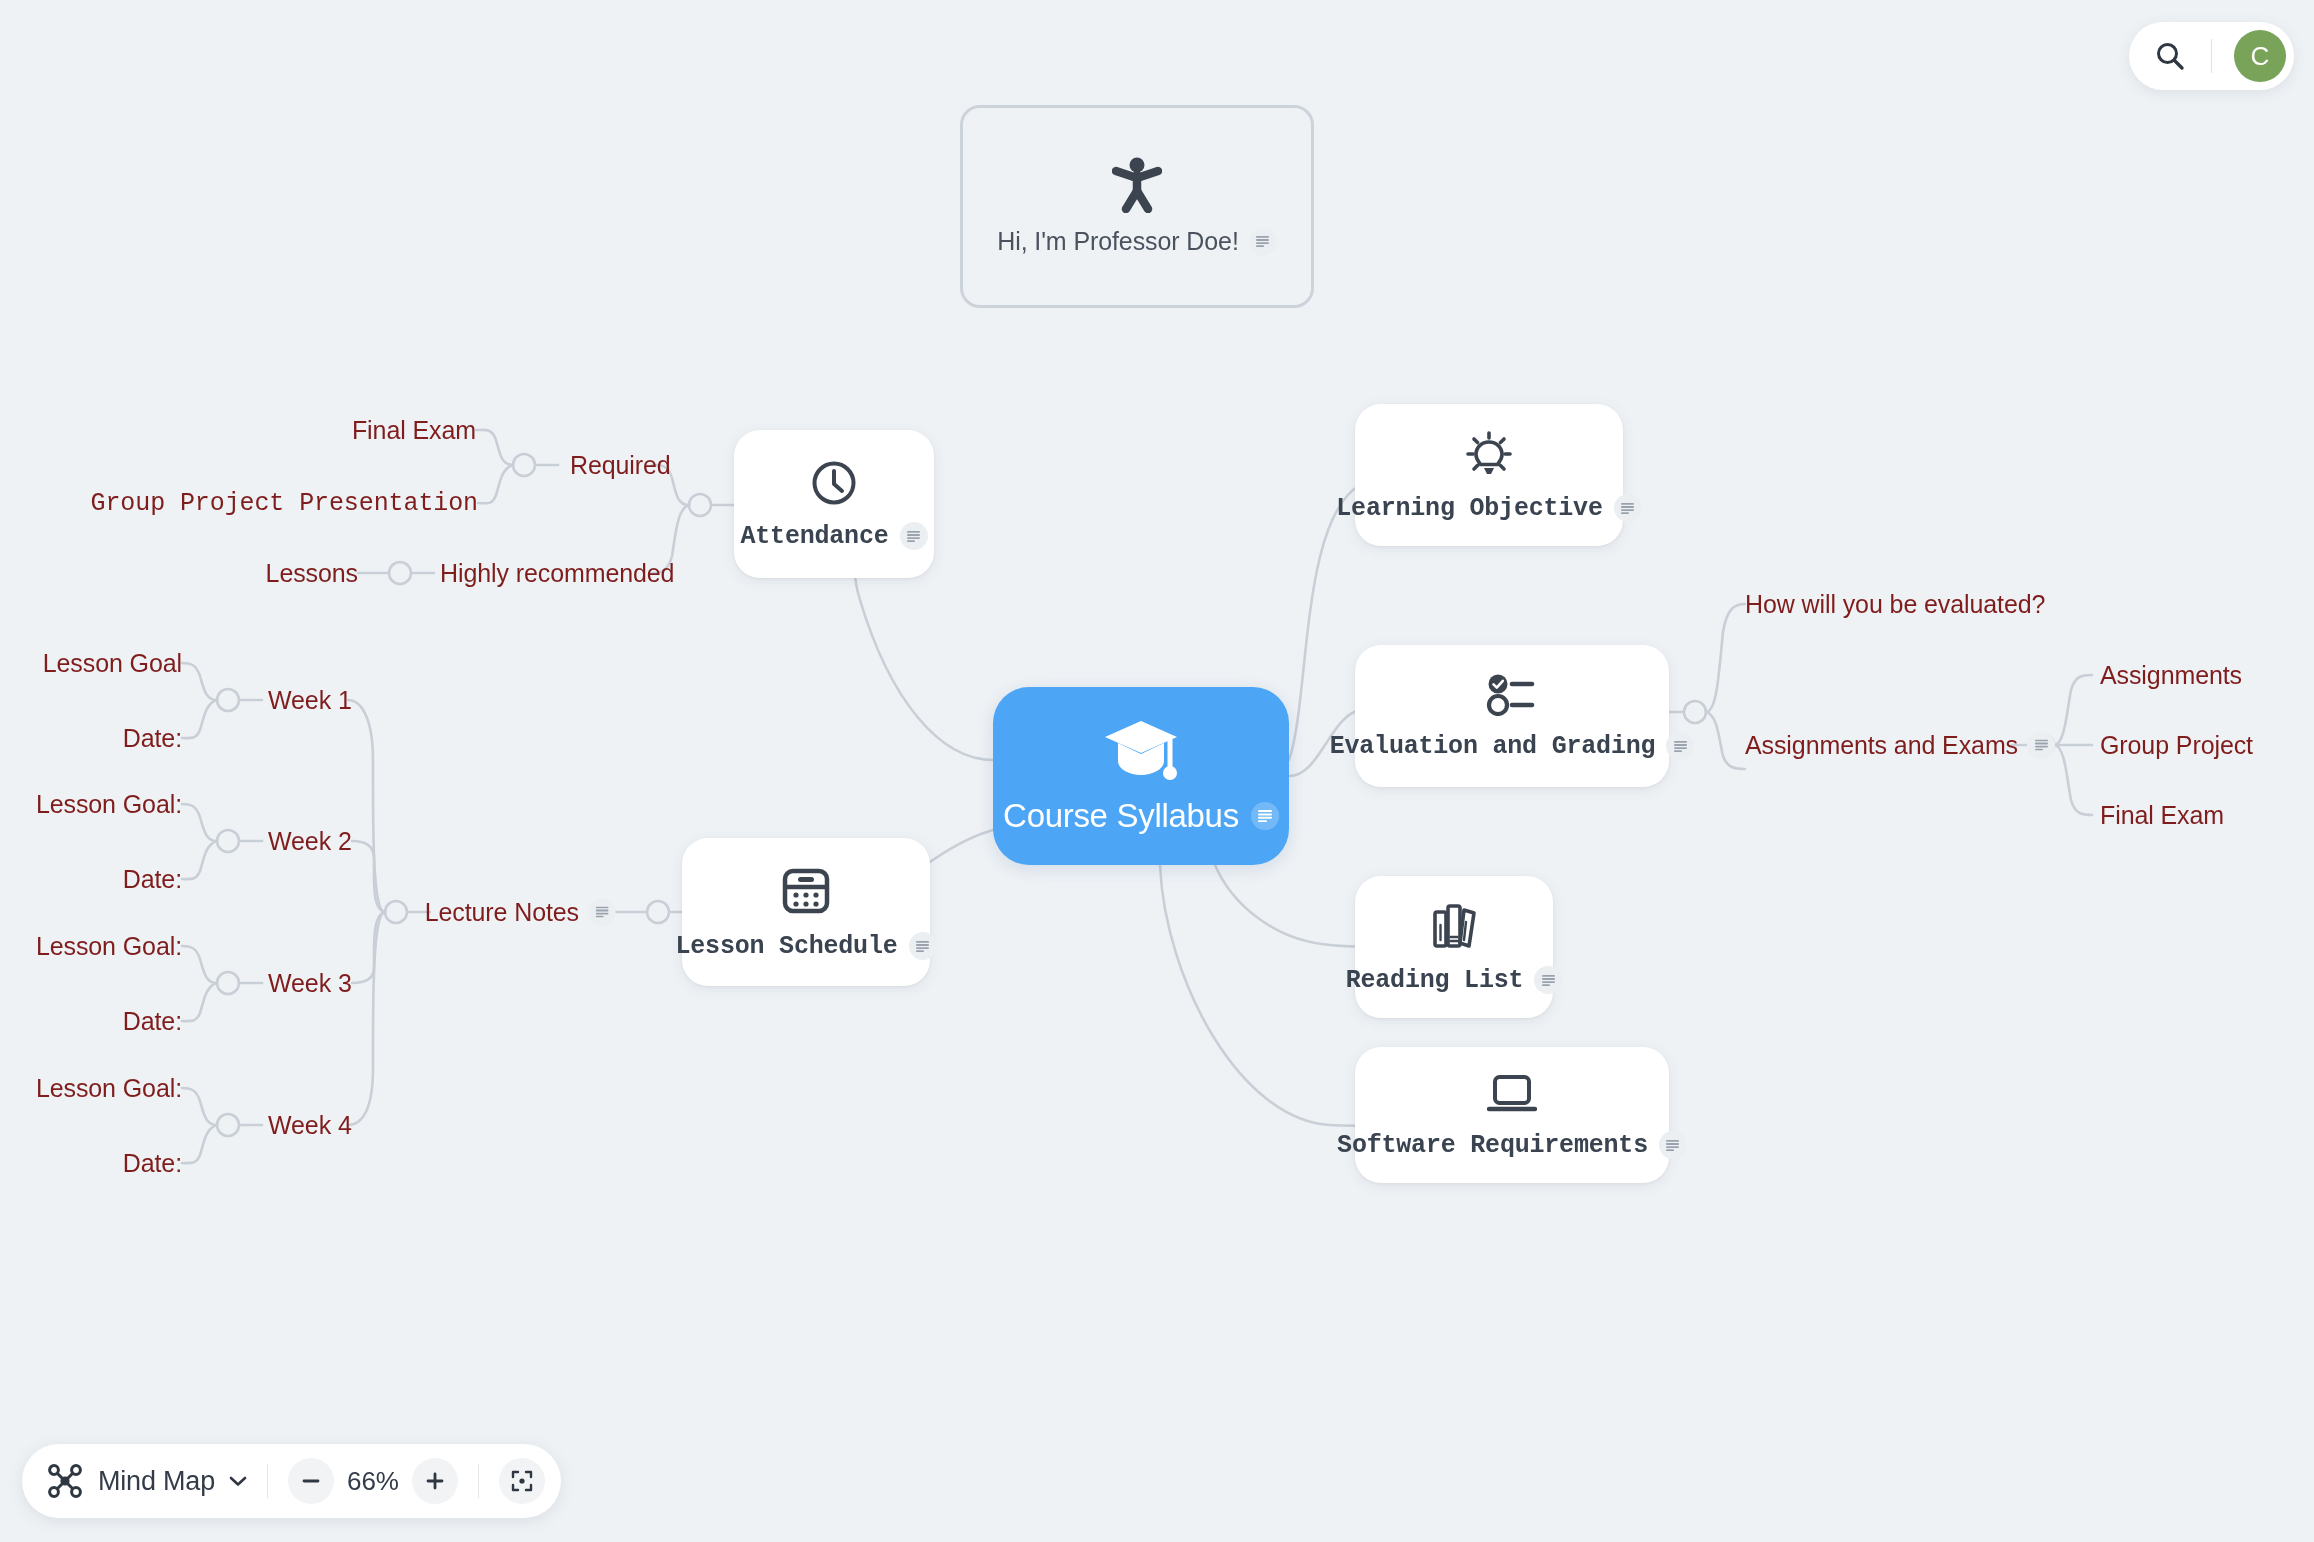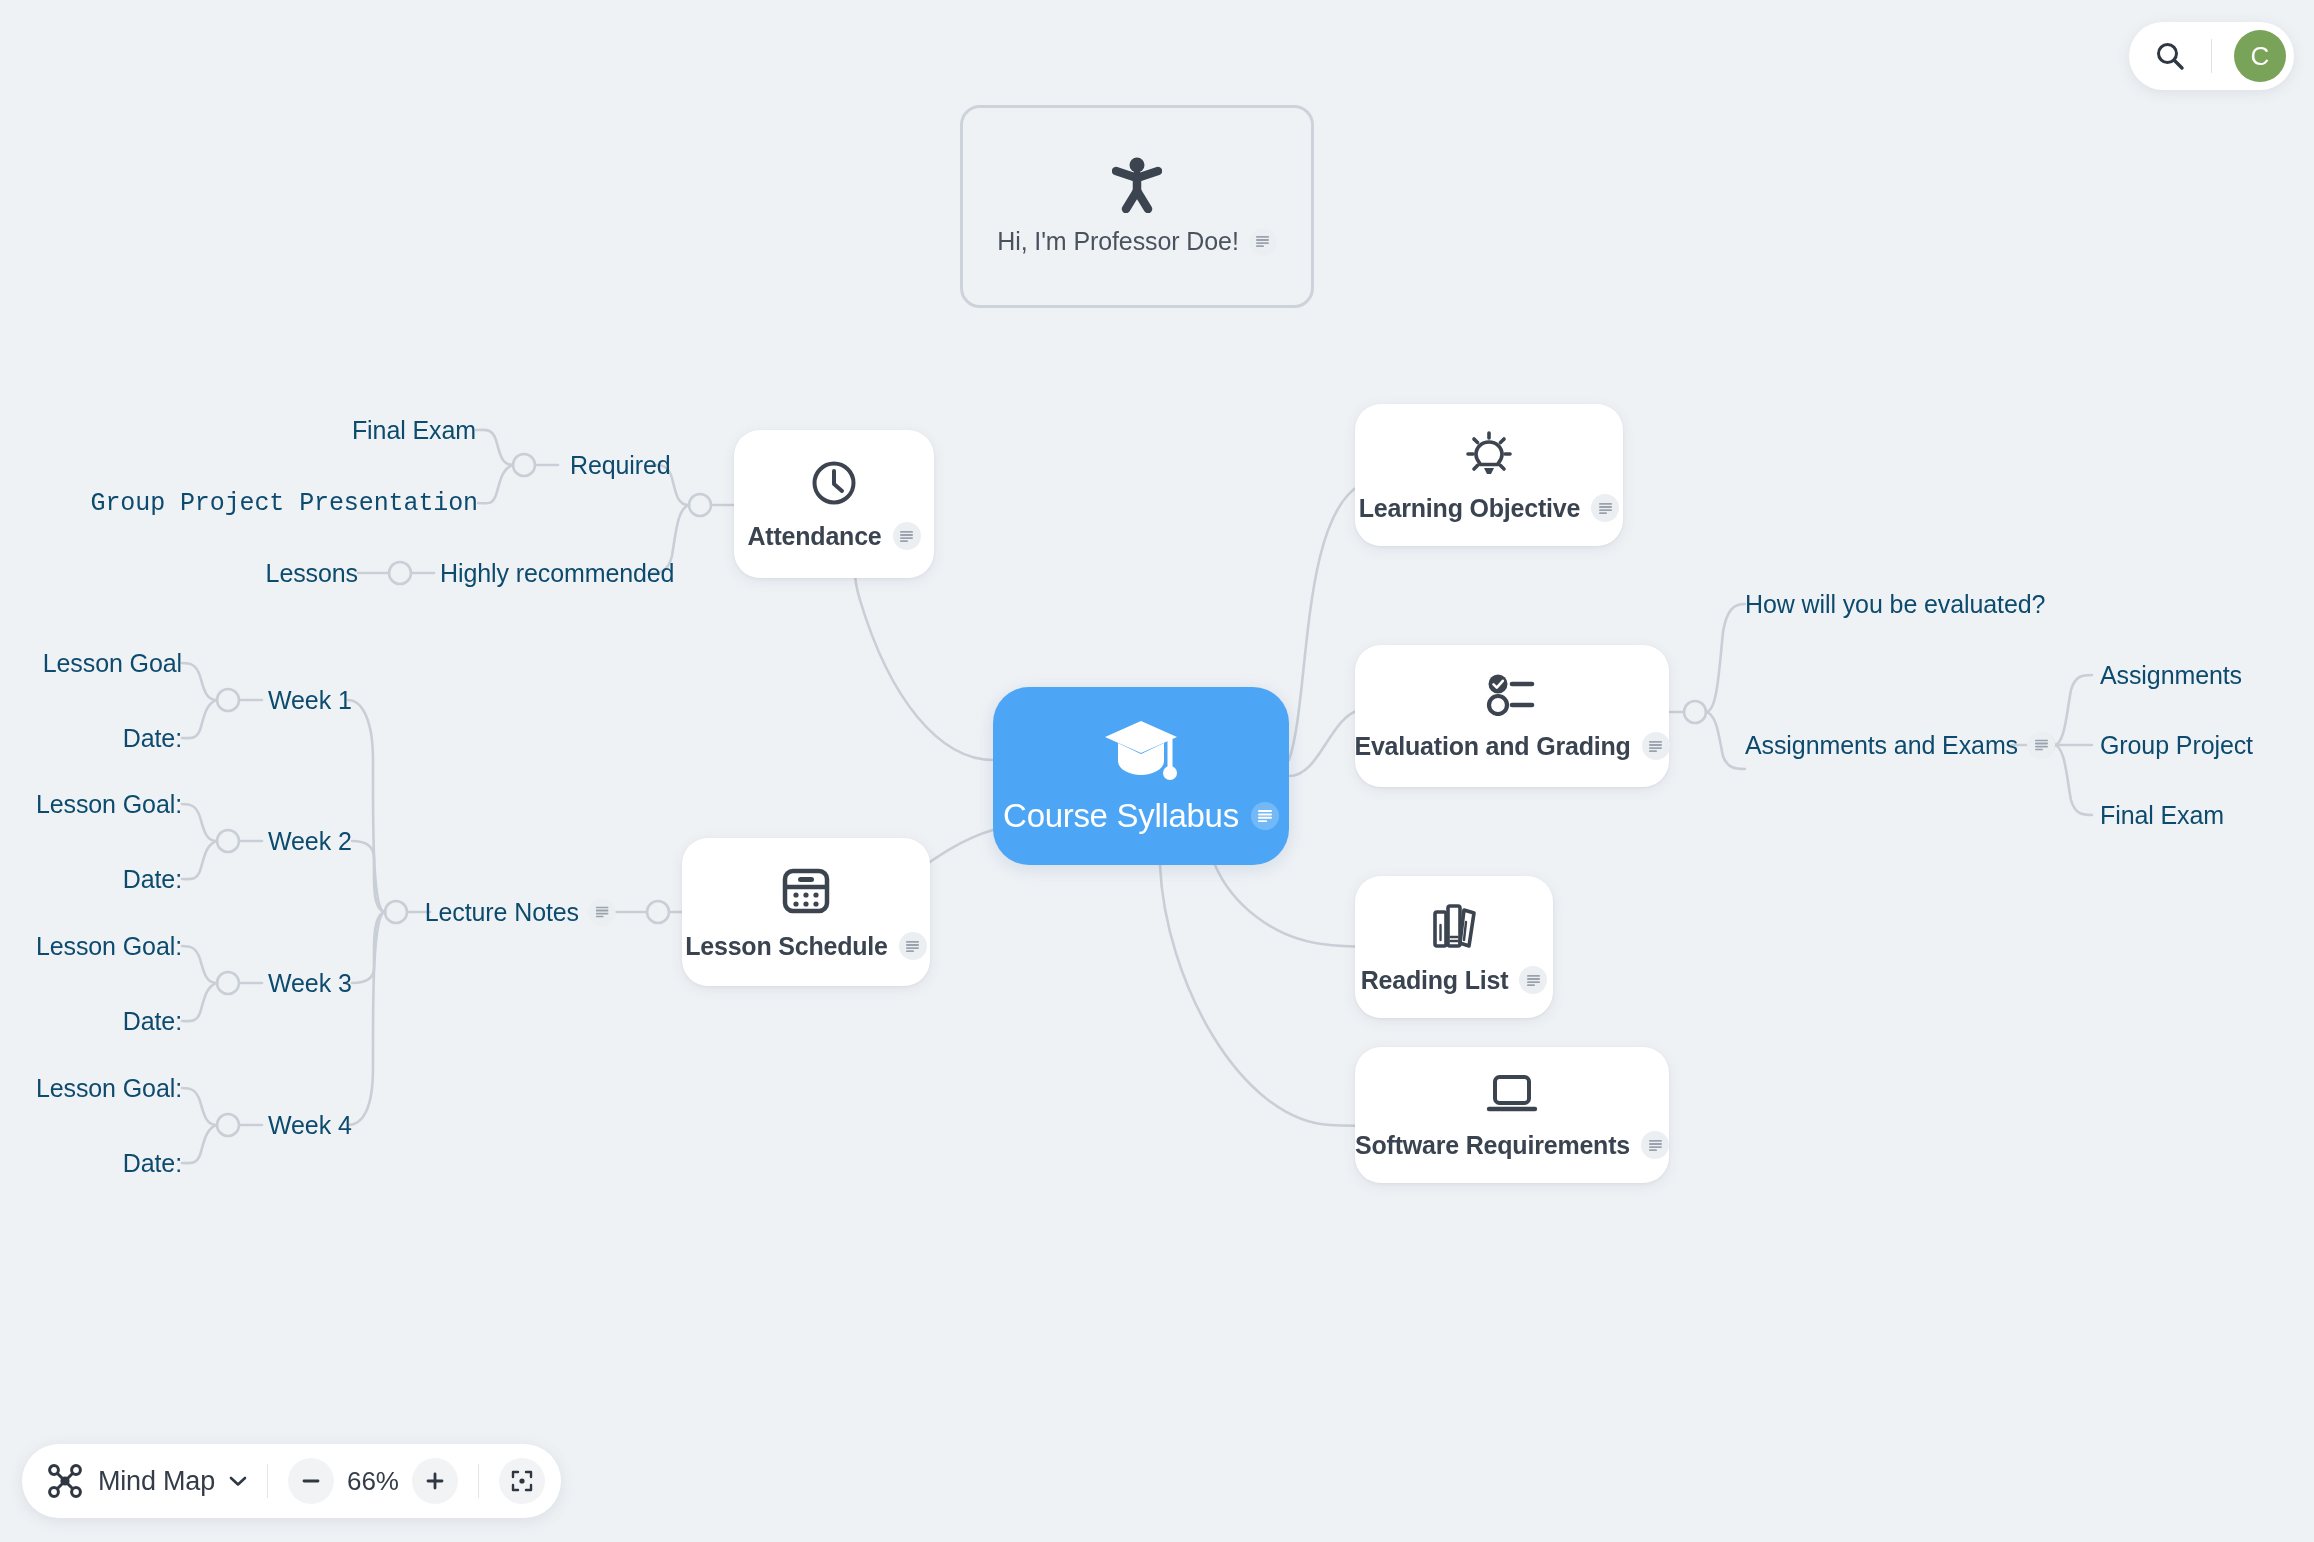--- a/index.html
+++ b/index.html
@@ -28,20 +28,21 @@
   .card {
     position: absolute;
     background: #ffffff;
     border-radius: 26px;
     box-shadow: 0 3px 14px rgba(55,70,90,0.09), 0 1px 3px rgba(55,70,90,0.06);
     display: flex;
     flex-direction: column;
     align-items: center;
     justify-content: center;
     padding: 22px 30px 20px 30px;
+    font-family: Liberation Mono, monospace;
   }
   .card .ico { display: block; line-height: 0; margin-bottom: 16px; }
   .card .label-row {
     display: flex;
     align-items: center;
     gap: 11px;
     white-space: nowrap;
   }
   .card .label {
     font-size: 25px;
@@ -111,21 +112,21 @@
   .note-badge svg { display: block; }
 
   
   .tnode {
     position: absolute;
     display: flex;
     align-items: center;
     gap: 9px;
     white-space: nowrap;
     font-size: 25px;
-    color: #0c4a6e;
+    color: #7f1d1d;
     letter-spacing: -0.1px;
     transform: translateY(-50%);
   }
   .tnode.r { transform: translate(-100%, -50%); }
 
   
   #topbar {
     position: absolute;
     right: 20px;
     top: 22px;

